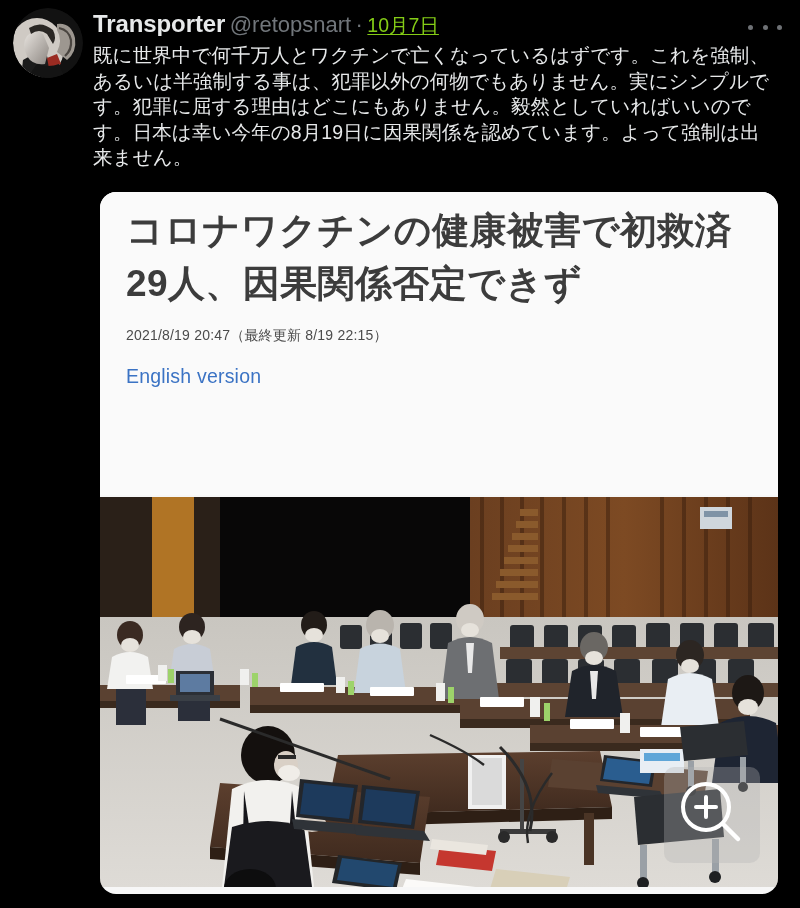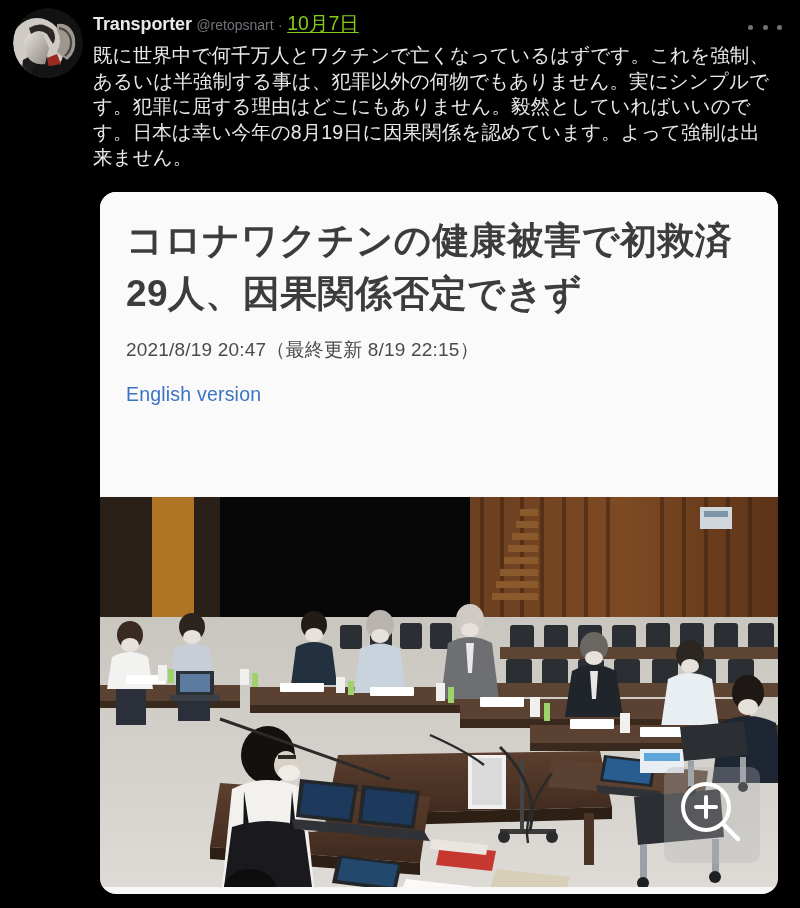--- a/index.html
+++ b/index.html
@@ -39,27 +39,27 @@
   .header-line {
     position: absolute;
     left: 93px;
     top: 10px;
     right: 60px;
     height: 26px;
     white-space: nowrap;
     overflow: hidden;
   }
   .display-name {
-    font-size: 18px;
+    font-size: 24px;
     font-weight: bold;
     color: #e7e9ea;
     letter-spacing: -0.1px;
   }
   .handle, .dot-sep {
-    font-size: 14px;
+    font-size: 22px;
     color: #71767b;
     font-weight: normal;
   }
   .timestamp {
     font-size: 19.5px;
     color: #84cc16;
     text-decoration: underline;
     text-underline-offset: 2px;
   }
 
@@ -102,38 +102,38 @@
     top: 192px;
     width: 678px;
     height: 702px;
     background: #f7f7f7;
     border-radius: 16px;
     overflow: hidden;
   }
 
   .card-top {
     background: #fafafa;
-    padding: 18px 26px 0 26px;
+    padding: 8px 26px 0 26px;
     height: 303px;
     box-sizing: border-box;
   }
 
   .headline {
     font-size: 37px;
     line-height: 53px;
     font-weight: bold;
     color: #3c3c3c;
     letter-spacing: 0.4px;
     margin: 0;
     padding-top: 4px;
   }
 
   .pubdate {
     margin-top: 17px;
-    font-size: 19px;
+    font-size: 14px;
     color: #4b4b4b;
     letter-spacing: 0.2px;
   }
 
   .english-link {
     display: inline-block;
     margin-top: 20px;
     font-size: 19.5px;
     color: #3b73c4;
     letter-spacing: 0.2px;

